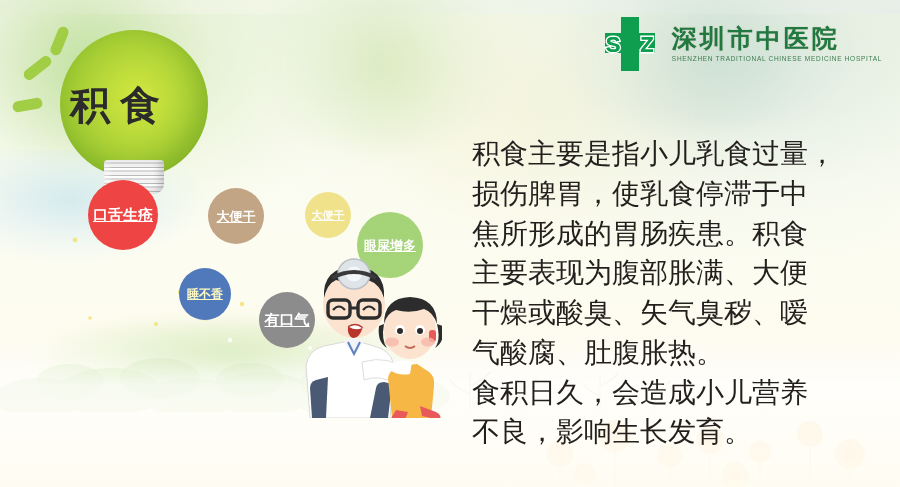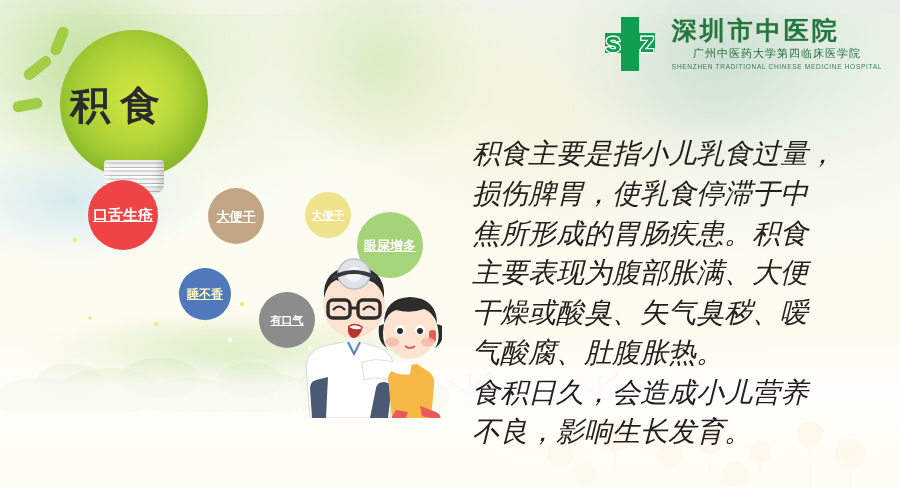--- a/index.html
+++ b/index.html
@@ -136,21 +136,20 @@
   .body-text {
     position: absolute;
     left: 472px; top: 134px;
     width: 412px;
     font-family: "DejaVu Sans", "Liberation Sans", sans-serif;
     font-size: 28px;
     line-height: 1.42;
     color: #231f1d;
     letter-spacing: 0px;
     white-space: pre-line;
-    font-style: italic;
   }
 
   
   .logo { position: absolute; right: 18px; top: 14px; height: 60px; display: flex; align-items: center; }
   .logo-mark { width: 66px; height: 58px; margin-right: 9px; }
   .logo-text { display: flex; flex-direction: column; justify-content: center; }
   .logo-cn {
     font-family: "DejaVu Sans", "Liberation Sans", sans-serif;
     font-size: 25px;
     font-weight: bold;
@@ -277,21 +276,21 @@
       </div>
       <div class="bubble" style="left: 305px; top: 192px; width: 46px; height: 46px; background: rgb(236, 217, 100); opacity: 0.72; font-size: 11px; color: rgb(255, 255, 255);">
         <span>大便干</span>
       </div>
       <div class="bubble" style="left: 357px; top: 212px; width: 66px; height: 66px; background: rgb(158, 208, 110); opacity: 0.92; font-size: 13px; color: rgb(255, 255, 255);">
         <span>眼屎增多</span>
       </div>
       <div class="bubble" style="left: 179px; top: 268px; width: 52px; height: 52px; background: rgb(79, 121, 187); opacity: 1; font-size: 12px; color: #fef9c3;">
         <span>睡不香</span>
       </div>
-      <div class="bubble" style="left: 259px; top: 292px; width: 56px; height: 56px; background: rgb(140, 140, 140); opacity: 1; font-size: 11px; color: rgb(255, 255, 255);">
+      <div class="bubble" style="left: 259px; top: 292px; width: 56px; height: 56px; background: rgb(140, 140, 140); opacity: 1; font-size: 15px; color: rgb(255, 255, 255);">
         <span>有口气</span>
       </div>
     </div>
 
   <svg class="illus" viewBox="0 0 150 180">
 
     <path d="M18 180 L14 128 q2 -16 18 -20 l30 -6 l26 8 q14 6 14 22 L98 180 Z" fill="#ffffff" stroke="#d9d9d9" stroke-width="1"></path>
     <path d="M20 180 L18 150 q0 -6 6 -8 l12 -3 l-2 41 Z" fill="#4a5a74"></path>
     <path d="M78 180 L84 150 q1 -6 8 -6 l8 2 l-4 34 Z" fill="#4a5a74"></path>
 
@@ -349,18 +348,17 @@
   <div class="logo">
     <svg class="logo-mark" viewBox="0 0 66 58">
       <path d="M24 2 h18 v16 h16 v20 h-16 v18 h-18 v-18 h-16 v-20 h16 Z" fill="#0f9d4f"></path>
       <text x="16" y="37" text-anchor="middle" font-family="Liberation Sans, sans-serif" font-size="22" font-weight="bold" fill="#0f9d4f" stroke="#ffffff" stroke-width="3" paint-order="stroke">S</text>
       <text x="16" y="37" text-anchor="middle" font-family="Liberation Sans, sans-serif" font-size="22" font-weight="bold" fill="#0f9d4f">S</text>
       <text x="50" y="37" text-anchor="middle" font-family="Liberation Sans, sans-serif" font-size="22" font-weight="bold" fill="#0f9d4f" stroke="#ffffff" stroke-width="3" paint-order="stroke">Z</text>
       <text x="50" y="37" text-anchor="middle" font-family="Liberation Sans, sans-serif" font-size="22" font-weight="bold" fill="#0f9d4f">Z</text>
     </svg>
     <div class="logo-text">
       <div class="logo-cn">深圳市中医院</div>
-      <div class="logo-sub">广州中医药大学第四临床医学院</div>
       <div class="logo-en">SHENZHEN TRADITIONAL CHINESE MEDICINE HOSPITAL</div>
     </div>
   </div>
 
 </div>
 
 </body></html>

